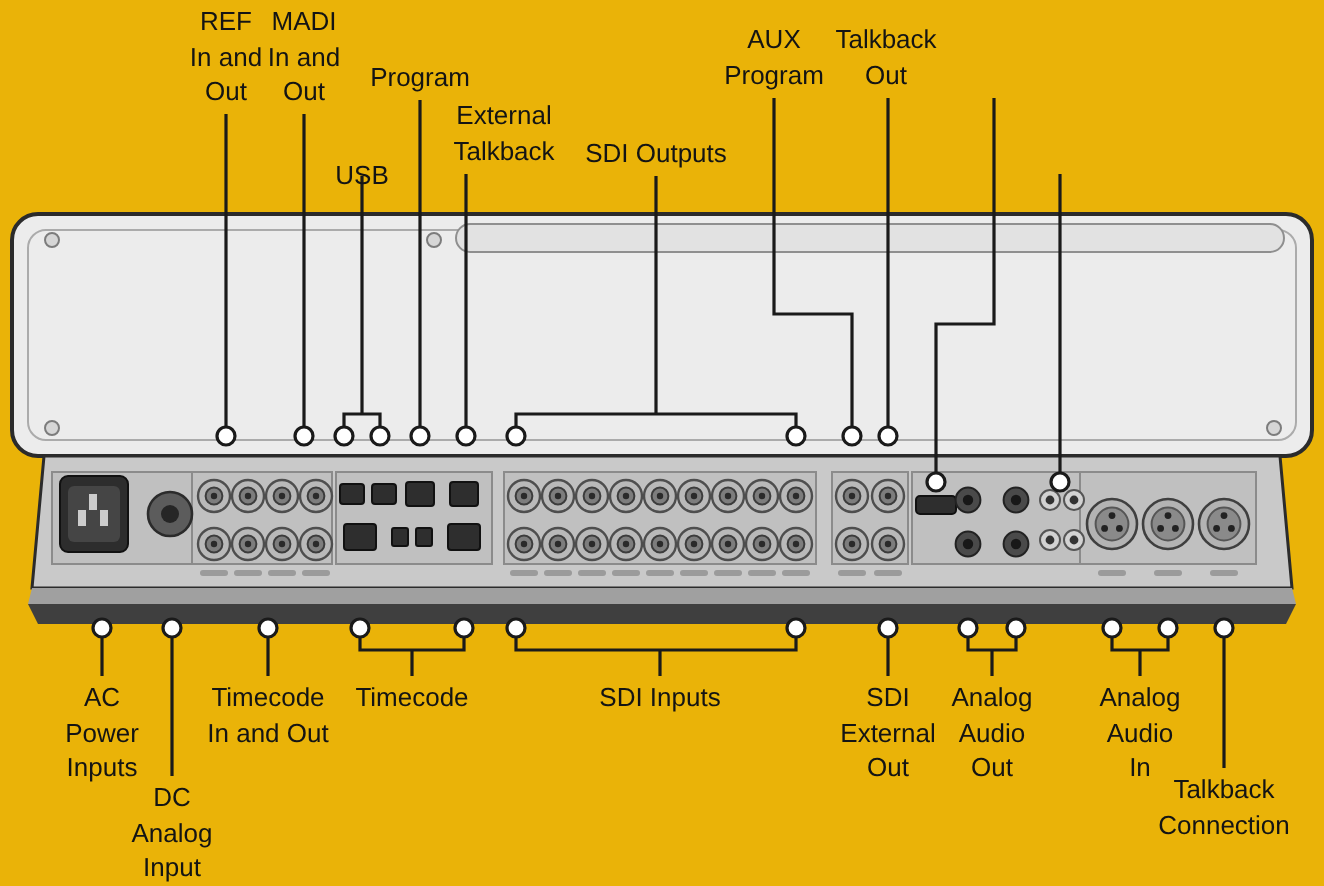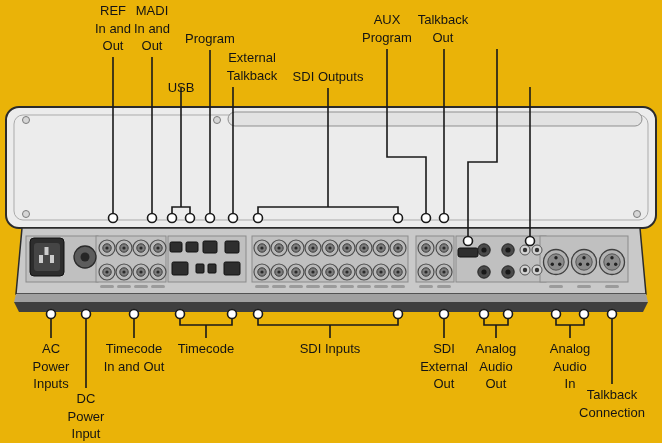--- a/index.html
+++ b/index.html
@@ -312,21 +312,21 @@
   <div class="lbl" style="left:328px;top:68px">SDI Outputs</div>
   <div class="lbl" style="left:387px;top:11px">AUX
 Program</div>
   <div class="lbl" style="left:443px;top:11px">Talkback
 Out</div>
 
   <div class="lbl" style="left:51px;top:340px">AC
 Power
 Inputs</div>
   <div class="lbl" style="left:86px;top:390px">DC
-Power
+Analog
 Input</div>
   <div class="lbl" style="left:134px;top:340px">Timecode
 In and Out</div>
   <div class="lbl" style="left:206px;top:340px">Timecode</div>
   <div class="lbl" style="left:330px;top:340px">SDI Inputs</div>
   <div class="lbl" style="left:444px;top:340px">SDI
 External
 Out</div>
   <div class="lbl" style="left:496px;top:340px">Analog
 Audio

